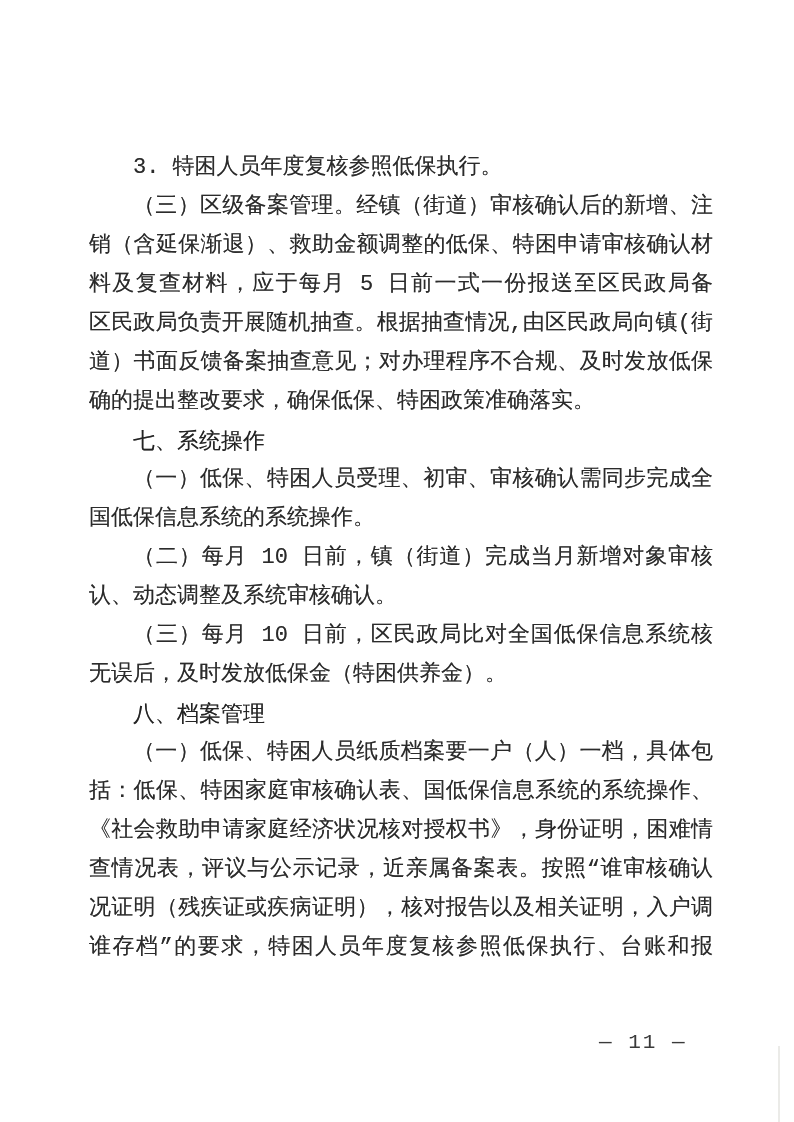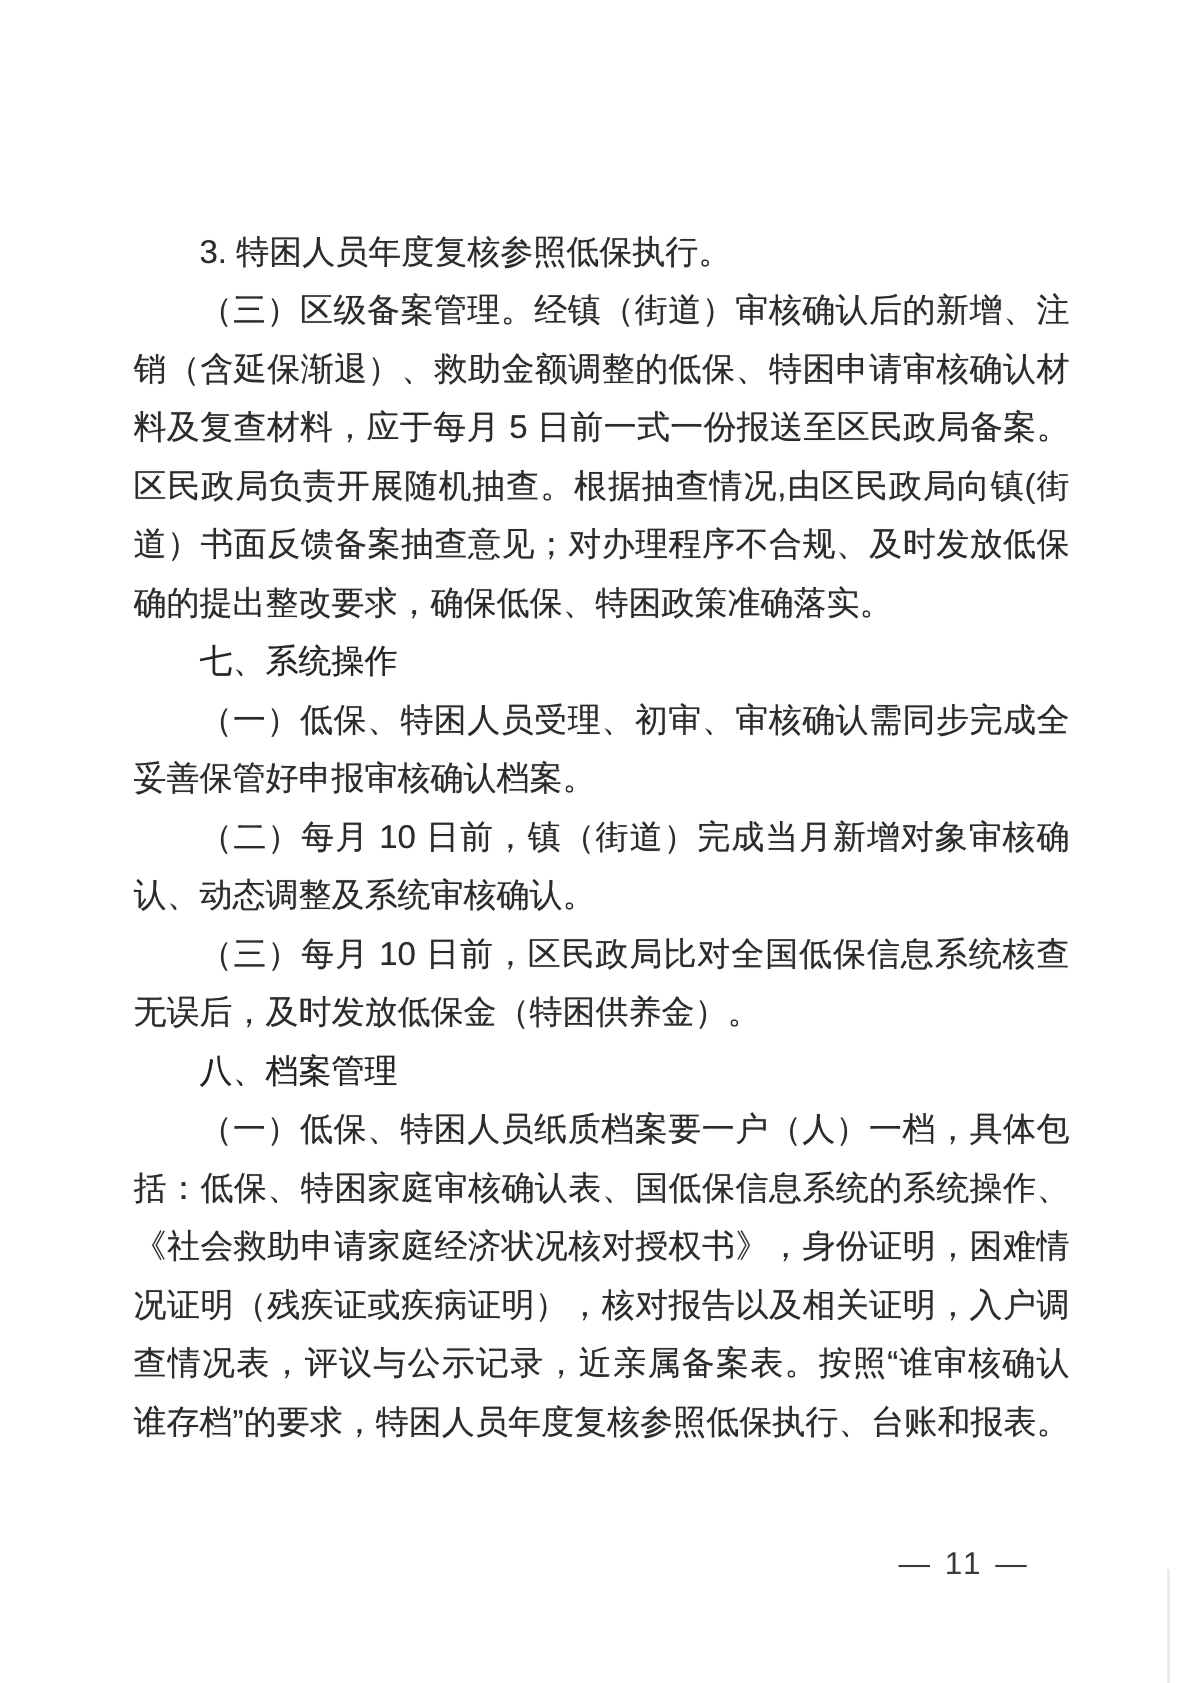--- a/index.html
+++ b/index.html
@@ -24,21 +24,21 @@
     top: 148px;
     width: 624px;
   }
   .line {
     margin: 0;
     padding: 0;
     height: 39px;
     line-height: 39px;
     font-size: 22px;
     color: #2b2b2b;
-    font-family: Liberation Sans, sans-serif;
+    font-family: Liberation Mono, monospace;
     text-shadow: 0 0 0.5px rgba(45,45,45,0.55);
     overflow: hidden;
   }
   .line.indent {
     text-indent: 44px;
   }
   .line.fill {
     text-align: justify;
     text-align-last: justify;
     text-justify: inter-character;
@@ -48,21 +48,21 @@
     font-weight: 400;
     color: #232323;
   }
   .page-number {
     position: absolute;
     left: 599px;
     top: 1028px;
     font-size: 21px;
     line-height: 30px;
     color: #3a3a3a;
-    font-family: Liberation Sans, sans-serif;
+    font-family: Liberation Mono, monospace;
     letter-spacing: 2px;
     white-space: pre;
   }
   .edge-artifact {
     position: absolute;
     left: 778px;
     top: 1046px;
     width: 2px;
     height: 76px;
     background: #ebebe8;
@@ -75,28 +75,28 @@
   <main class="doc-body" id="doc-body">
       <p class="line indent">3. 特困人员年度复核参照低保执行。</p>
       <p class="line indent fill">（三）区级备案管理。经镇（街道）审核确认后的新增、注</p>
       <p class="line fill">销（含延保渐退）、救助金额调整的低保、特困申请审核确认材</p>
       <p class="line fill">料及复查材料，应于每月 5 日前一式一份报送至区民政局备案。</p>
       <p class="line fill">区民政局负责开展随机抽查。根据抽查情况,由区民政局向镇(街</p>
       <p class="line fill">道）书面反馈备案抽查意见；对办理程序不合规、及时发放低保金</p>
       <p class="line">确的提出整改要求，确保低保、特困政策准确落实。</p>
       <p class="line indent heading">七、系统操作</p>
       <p class="line indent fill">（一）低保、特困人员受理、初审、审核确认需同步完成全</p>
-      <p class="line">妥善保管好申报审核确认档案。</p>
+      <p class="line">国低保信息系统的系统操作。</p>
       <p class="line indent fill">（二）每月 10 日前，镇（街道）完成当月新增对象审核确</p>
       <p class="line">认、动态调整及系统审核确认。</p>
       <p class="line indent fill">（三）每月 10 日前，区民政局比对全国低保信息系统核查</p>
       <p class="line">无误后，及时发放低保金（特困供养金）。</p>
       <p class="line indent heading">八、档案管理</p>
       <p class="line indent fill">（一）低保、特困人员纸质档案要一户（人）一档，具体包</p>
       <p class="line fill">括：低保、特困家庭审核确认表、国低保信息系统的系统操作、</p>
       <p class="line fill">《社会救助申请家庭经济状况核对授权书》，身份证明，困难情</p>
+      <p class="line fill">查情况表，评议与公示记录，近亲属备案表。按照“谁审核确认</p>
       <p class="line fill">况证明（残疾证或疾病证明），核对报告以及相关证明，入户调</p>
-      <p class="line fill">查情况表，评议与公示记录，近亲属备案表。按照“谁审核确认</p>
       <p class="line fill">谁存档”的要求，特困人员年度复核参照低保执行、台账和报表。</p>
     </main>
   <div class="page-number">— 11 —</div>
   <div class="edge-artifact"></div>
 </div>
 
 </body></html>

